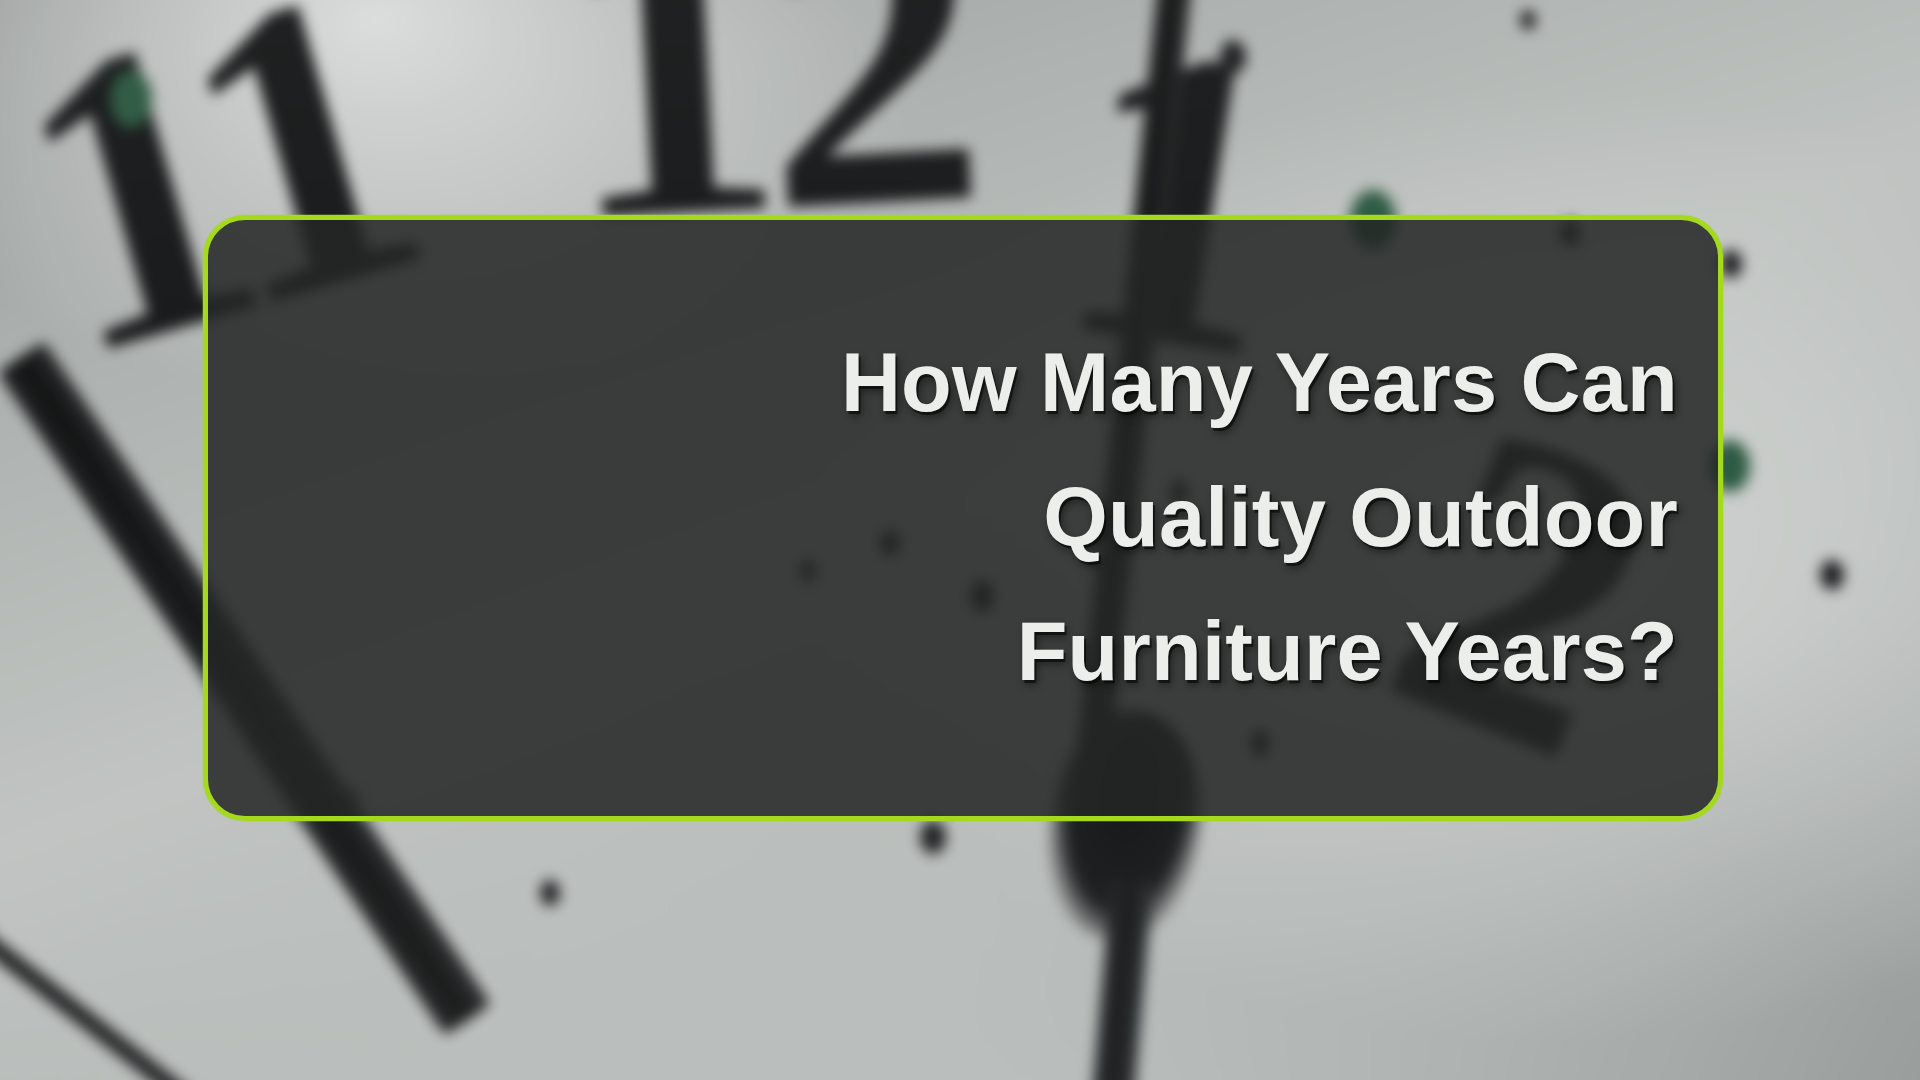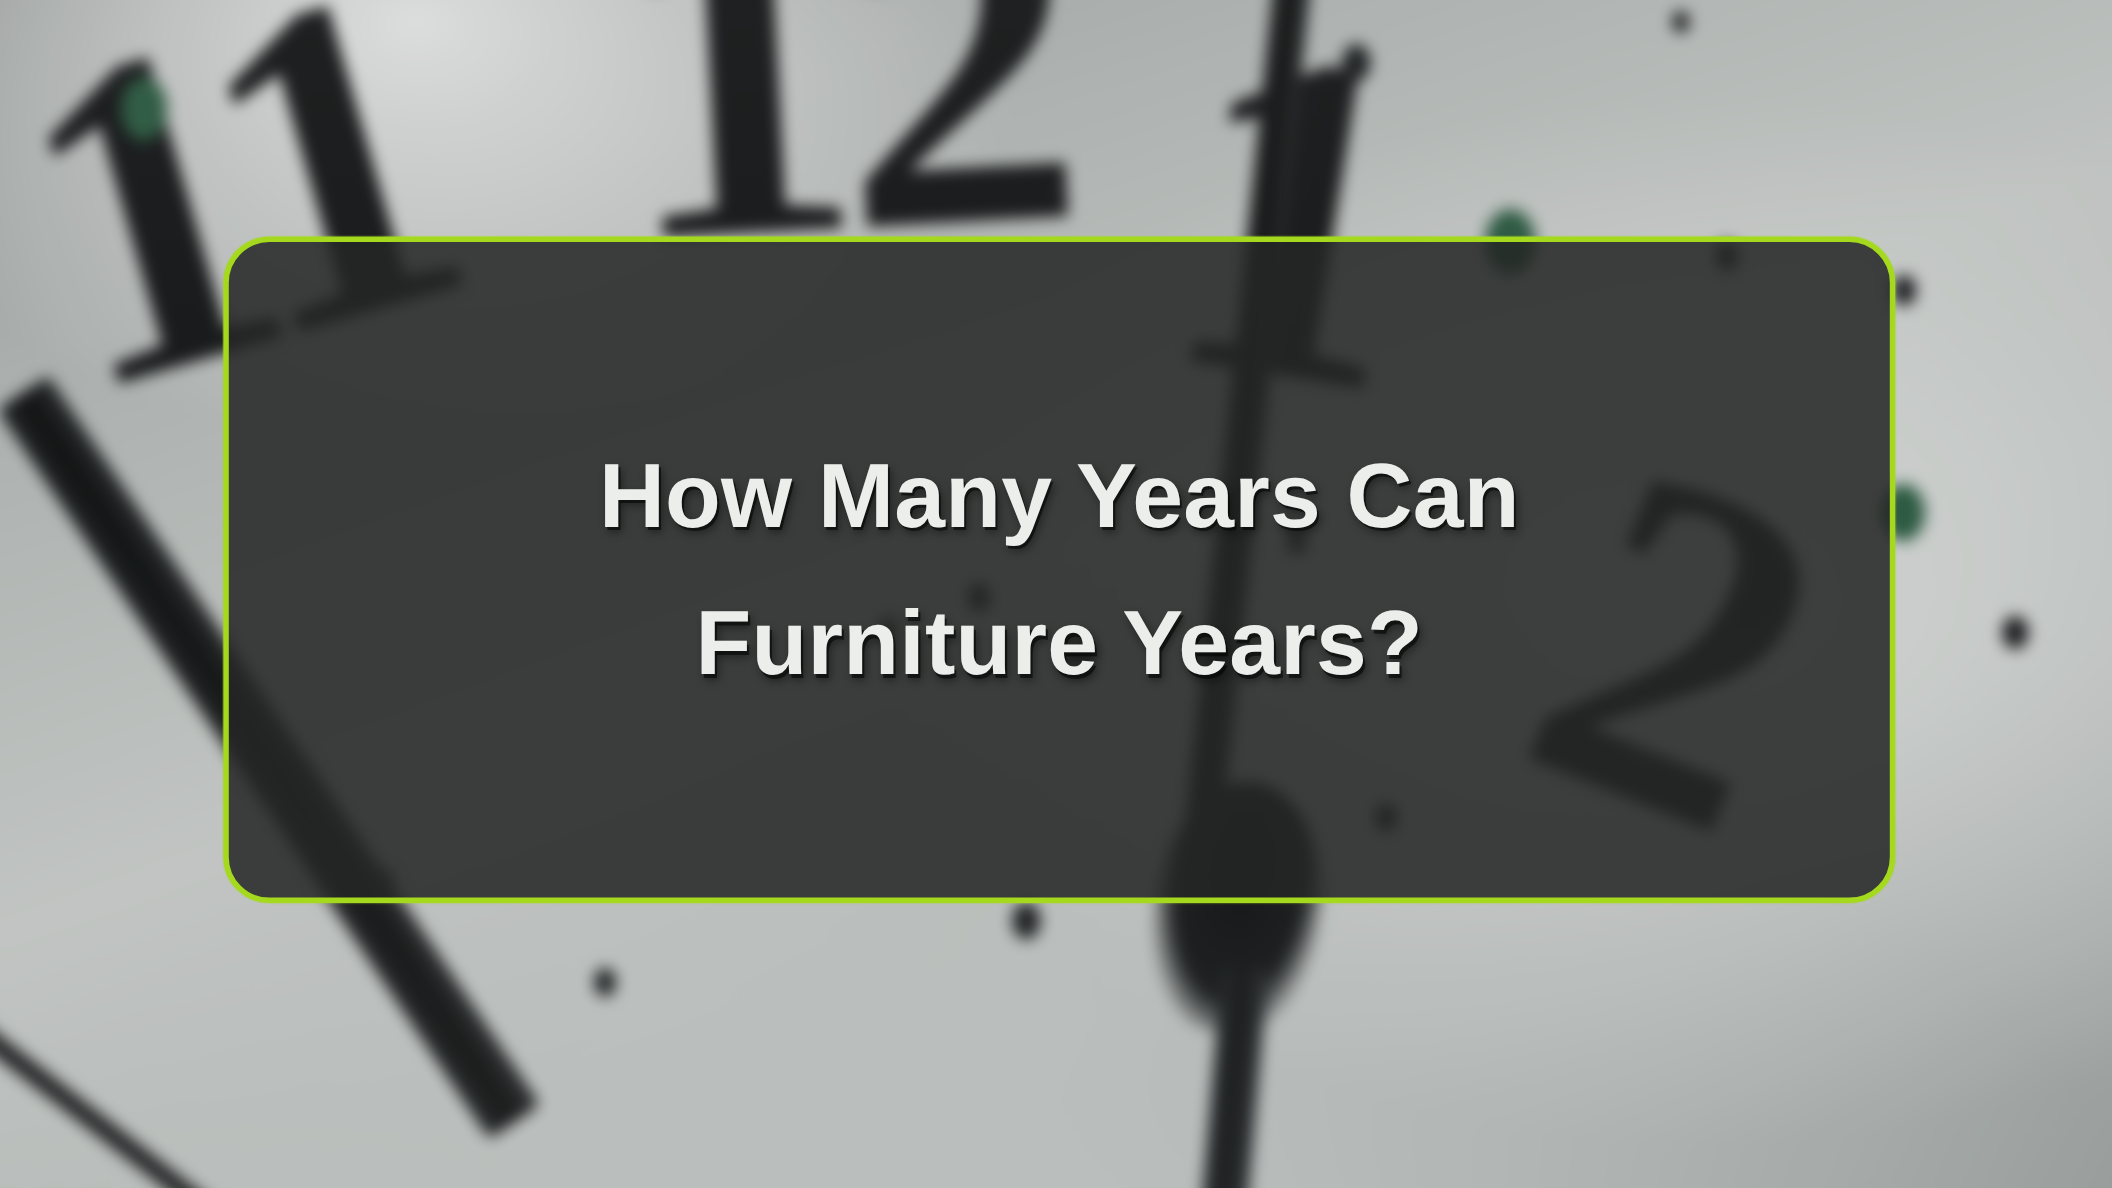--- a/index.html
+++ b/index.html
@@ -119,21 +119,21 @@
     border-radius:42px;
     display:flex;
     flex-direction:column;
     align-items:center;
     justify-content:center;
     box-shadow:0 0 0 1px rgba(164,217,30,0.25);
   }
 
   #title-text {
     width:100%;
-    text-align:center;
+    text-align:right;
     color:#eceeec;
     font-family:"Liberation Sans", sans-serif;
     font-weight:700;
     font-size:83px;
     line-height:1.62;
     letter-spacing:0.2px;
     text-shadow:
       2px 3px 0 rgba(0,0,0,0.55),
       3px 5px 9px rgba(0,0,0,0.45);
     padding:0 40px;
@@ -178,17 +178,18 @@
     <div class="hand" id="hand-minute"></div>
     <div id="hand-hub"></div>
     <div id="hand-stem"></div>
 
     <div class="photo-haze"></div>
   </div>
 
   <div id="title-card">
     <div id="title-text">
       <span class="line">How Many Years Can</span>
+      <span class="line">Quality Outdoor</span>
       <span class="line">Furniture Years?</span>
     </div>
   </div>
 
 </div>
 
 </body></html>

